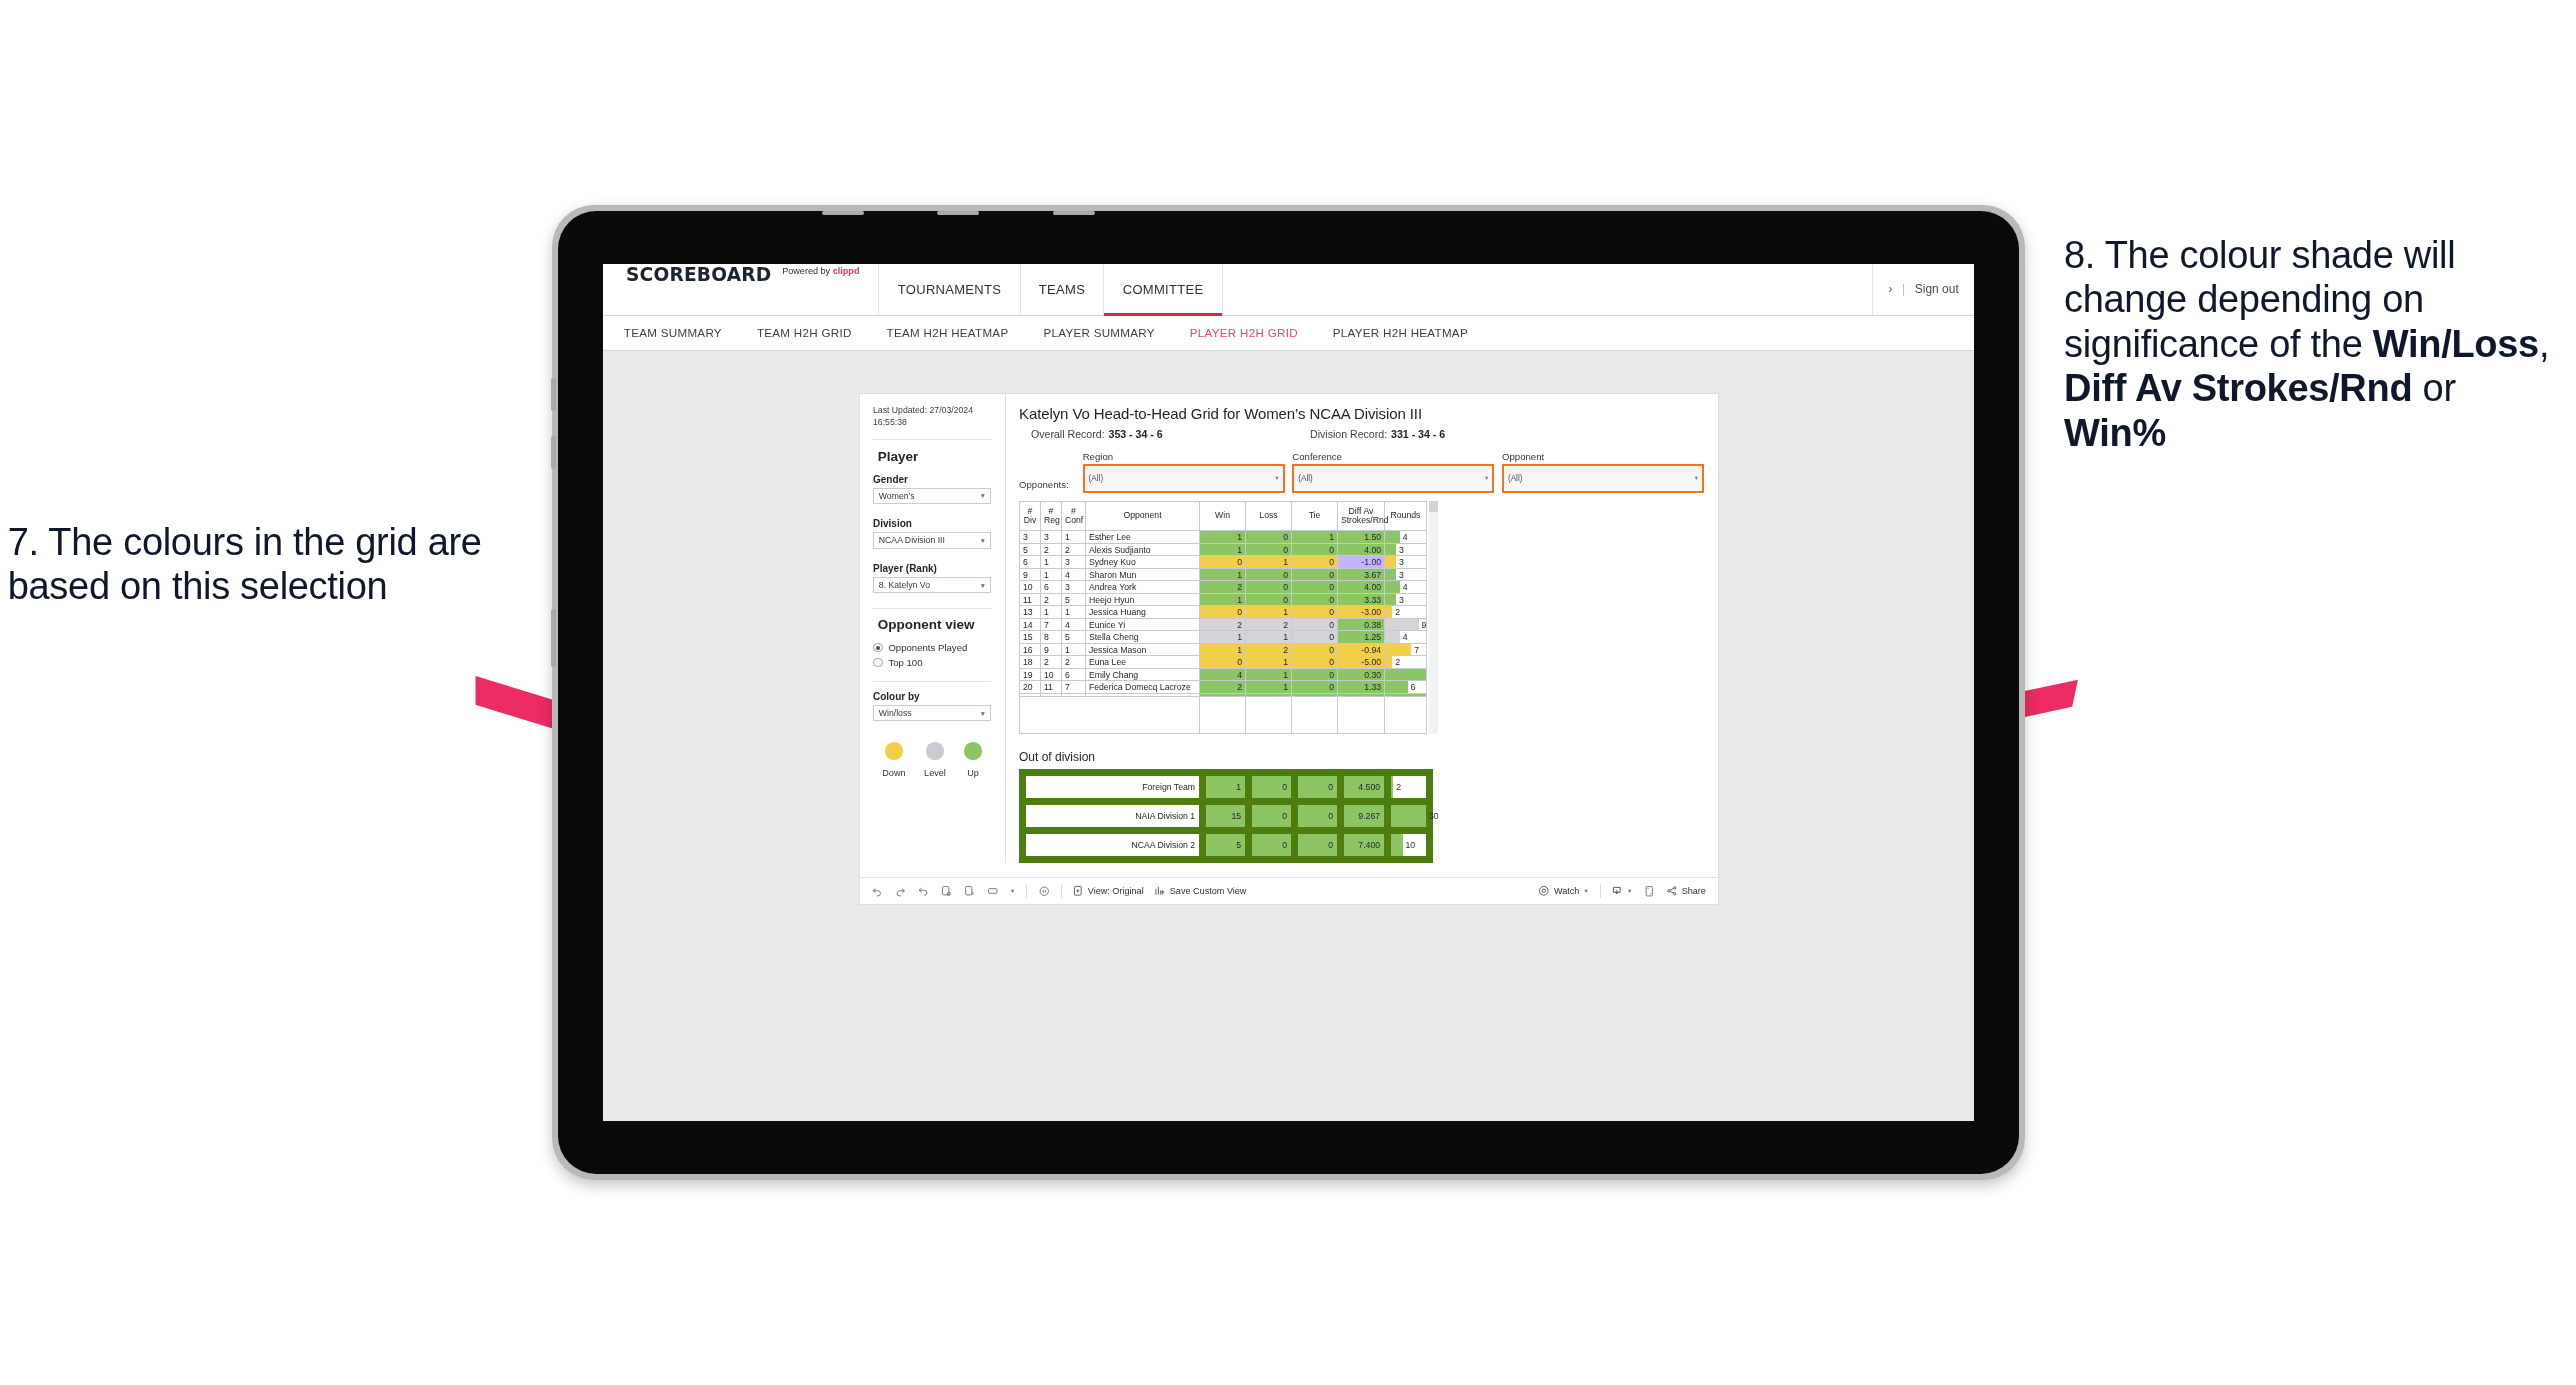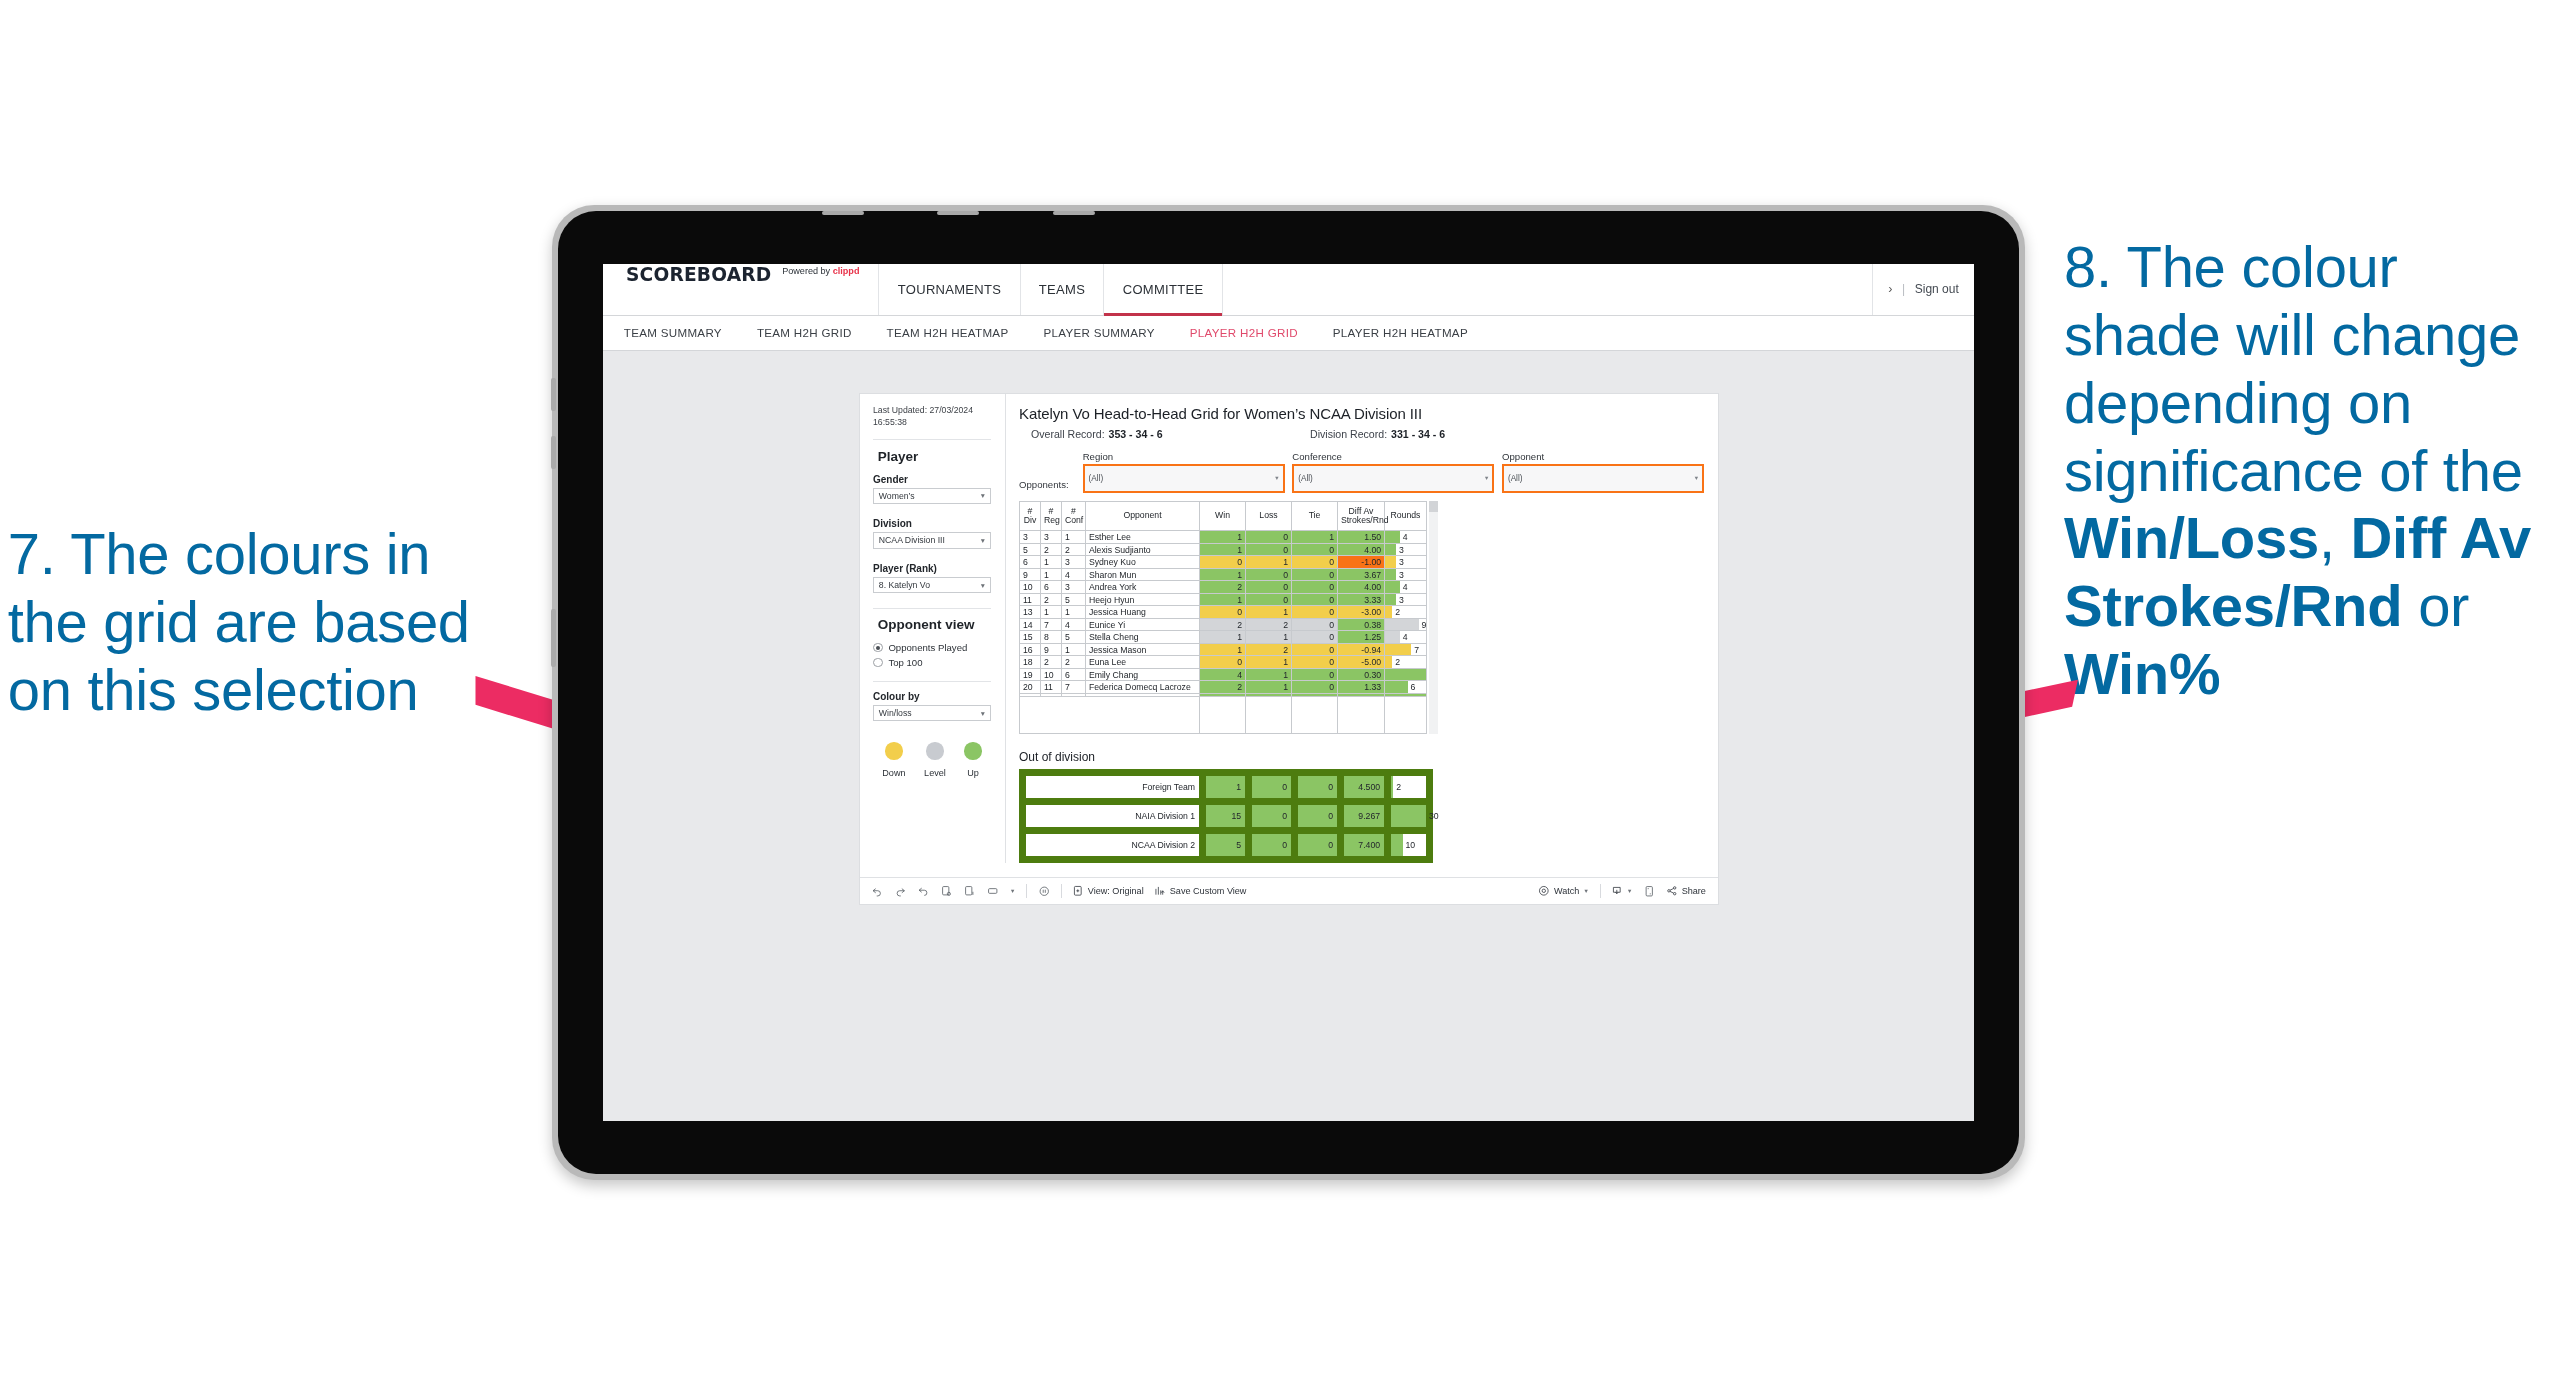--- a/index.html
+++ b/index.html
@@ -8,23 +8,23 @@
   body {
     background: #ffffff;
     font-family: "Liberation Sans", sans-serif;
     position: relative;
     overflow: hidden;
   }
 
   
   .annot {
     position: absolute;
-    color: #0369a1;
+    color: #0f172a;
     font-family: "Liberation Sans", sans-serif;
-    font-size: 58px;
+    font-size: 38px;
     line-height: 1.17;
     letter-spacing: -0.3px;
   }
   #annot-left  { left: 7.7px;  top: 520px; width: 510px; }
   #annot-right { left: 2064px; top: 233px; width: 501px; }
   .annot b { font-weight: bold; }
 
   .arrow { position: absolute; }
 
   
@@ -486,21 +486,21 @@
                         </td>
                       </tr>
                       <tr>
                         <td class="rank">6</td>
                         <td class="rank">1</td>
                         <td class="rank">3</td>
                         <td class="name">Sydney Kuo</td>
                         <td class="num" style="background:#f2ce4b">0</td>
                         <td class="num" style="background:#f2ce4b">1</td>
                         <td class="num" style="background:#f2ce4b">0</td>
-                        <td class="num" style="background:#f97316">-1.00</td>
+                        <td class="num" style="background:#c4b5fd">-1.00</td>
                         <td class="rounds">
                           <div class="rbar" style="width: 27%; background: rgb(242, 206, 75);"></div>
                           <div class="rlabel" style="left: 27%;">3</div>
                         </td>
                       </tr>
                       <tr>
                         <td class="rank">9</td>
                         <td class="rank">1</td>
                         <td class="rank">4</td>
                         <td class="name">Sharon Mun</td>

